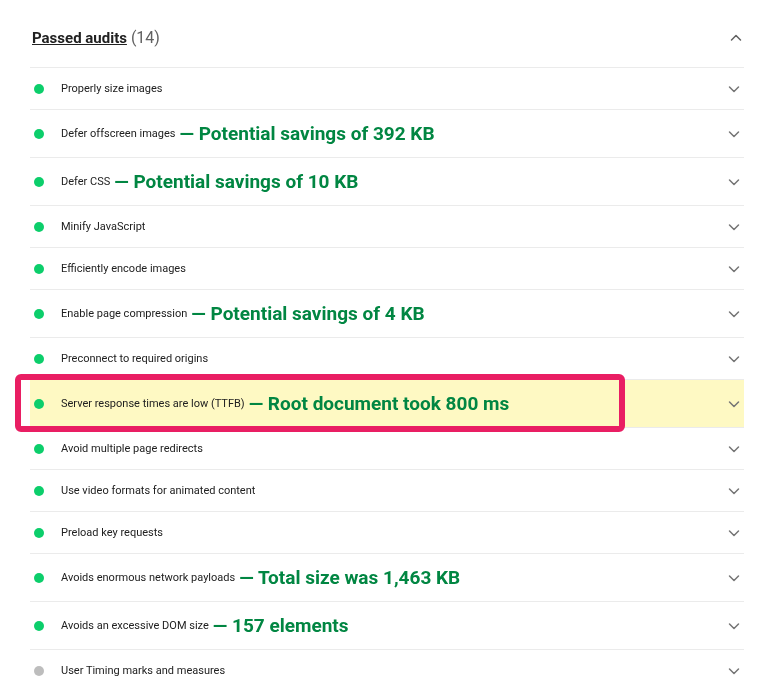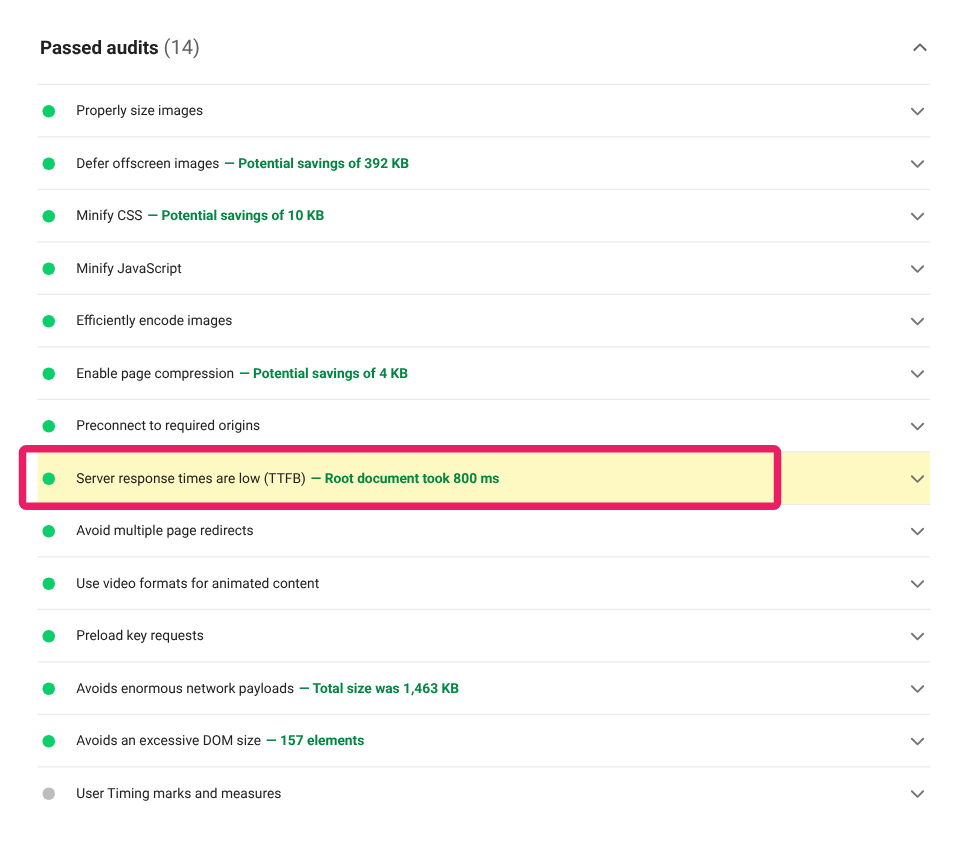--- a/index.html
+++ b/index.html
@@ -18,20 +18,21 @@
     display: flex;
     align-items: center;
     justify-content: space-between;
     padding: 0 2px 20px 2px;
     cursor: pointer;
   }
   .header-title {
     font-size: 15px;
     font-weight: 700;
     color: #212121;
+    text-decoration: underline;
   }
   .header-count {
     font-weight: 400;
     color: #616161;
   }
   .chev {
     width: 12px;
     height: 12px;
     flex: 0 0 auto;
   }
@@ -55,21 +56,21 @@
     margin-right: 17px;
     flex: 0 0 auto;
   }
   .dot.gray { background: #bdbdbd; }
   .audit-label {
     font-size: 11px;
     color: #212121;
     flex: 0 0 auto;
   }
   .audit-detail {
-    font-size: 11px;
+    font-size: 19px;
     font-weight: 700;
     color: #018642;
     margin-left: 4px;
     flex: 1 1 auto;
   }
   .audit-detail::before {
     content: " — ";
     font-weight: 700;
   }
   .audit-detail:empty { display: none; }
@@ -124,21 +125,21 @@
         <span class="audit-label">Defer offscreen images</span>
         <span class="audit-detail">Potential savings of 392 KB</span>
         <span class="chev">
           <svg viewBox="0 0 12 12" width="12" height="12">
             <path d="M1.5 4 L6 8.5 L10.5 4" fill="none" stroke="#757575" stroke-width="1.5" stroke-linecap="round" stroke-linejoin="round"></path>
           </svg>
         </span>
       </div>
       <div class="audit">
         <span class="dot"></span>
-        <span class="audit-label">Minify CSS</span>
+        <span class="audit-label">Defer CSS</span>
         <span class="audit-detail">Potential savings of 10 KB</span>
         <span class="chev">
           <svg viewBox="0 0 12 12" width="12" height="12">
             <path d="M1.5 4 L6 8.5 L10.5 4" fill="none" stroke="#757575" stroke-width="1.5" stroke-linecap="round" stroke-linejoin="round"></path>
           </svg>
         </span>
       </div>
       <div class="audit">
         <span class="dot"></span>
         <span class="audit-label">Minify JavaScript</span>

